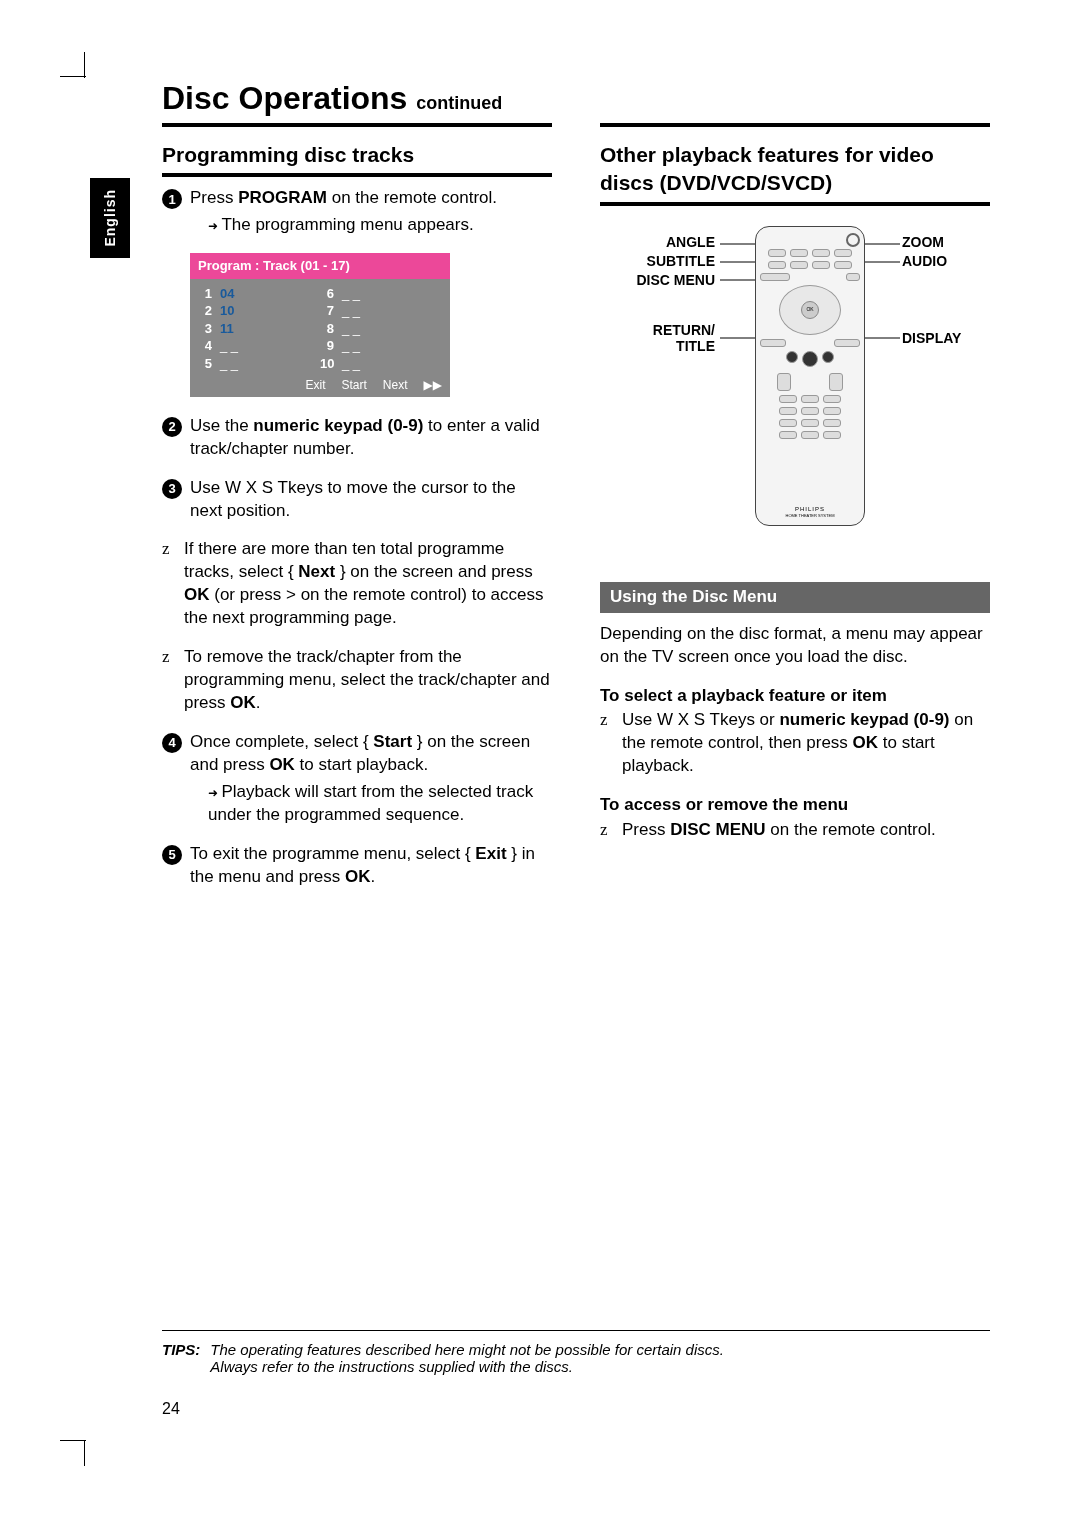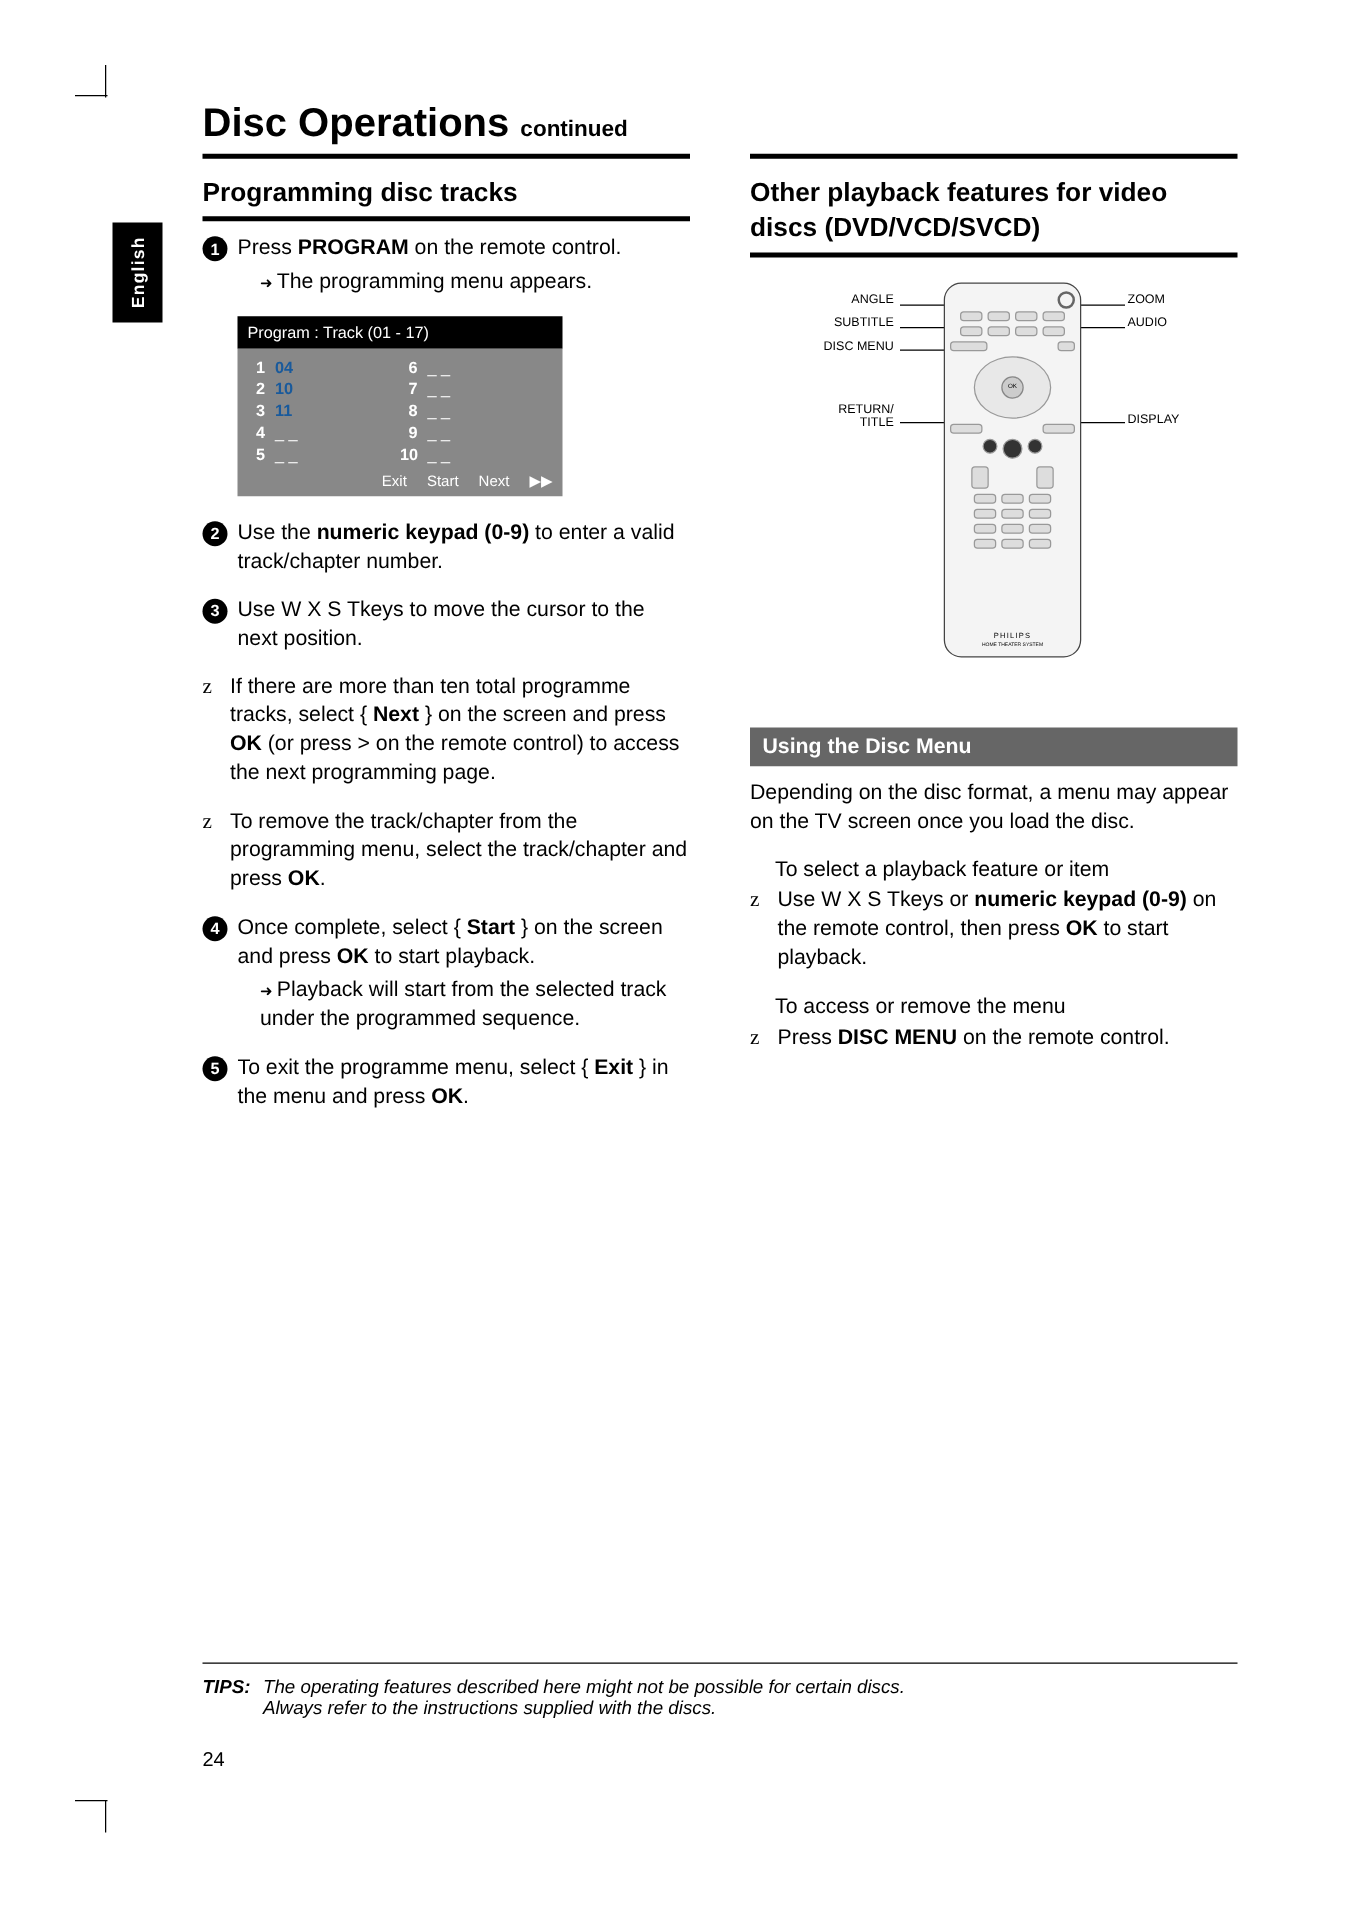--- a/index.html
+++ b/index.html
@@ -77,23 +77,23 @@
   .z-bullet { display:flex; gap:8px; margin-bottom:16px; }
   .z-bullet .z { flex:0 0 14px; font-family: serif; }
   .z-bullet .zb { flex:1; }
   .program-table {
     margin: 10px 0 18px 28px;
     width: 260px;
     font-size: 13px;
     color: #fff;
   }
   .pt-header {
-    background: #000000;
+    background: #ec4899;
     padding: 4px 8px;
-    font-weight: normal;
+    font-weight: bold;
   }
   .pt-body {
     background: #888;
     padding: 6px 8px 4px 8px;
   }
   .pt-row { display:flex; }
   .pt-cell-l { width: 50%; display:flex; gap:8px; }
   .pt-cell-r { width: 50%; display:flex; gap:8px; }
   .pt-idx { width:14px; text-align:right; font-weight:bold; }
   .pt-val { font-weight:bold; color:#195a9c; }
@@ -118,34 +118,34 @@
     flex-direction:column;
     align-items:center;
     padding:6px 4px;
   }
   .rm-row { display:flex; gap:4px; margin:2px 0; justify-content:center; width:100%; }
   .rm-btn { width:18px; height:8px; background:#ddd; border:0.5px solid #999; border-radius:3px; }
   .rm-btn.sm { width:14px; }
   .rm-btn.rnd { width:12px; height:12px; border-radius:50%; }
   .rm-nav { width:62px; height:50px; border:1px solid #999; border-radius:50%; background:#e8e8e8; margin:2px auto; position:relative; }
   .rm-nav .ok { position:absolute; left:50%; top:50%; transform:translate(-50%,-50%); width:18px; height:18px; border-radius:50%; background:#ccc; border:0.5px solid #888; font-size:5px; display:flex;align-items:center;justify-content:center;}
-  .rm-label-wrap { position:absolute; font-size:10px; font-weight:normal; line-height:1.15; }
+  .rm-label-wrap { position:absolute; font-size:14px; font-weight:bold; line-height:1.15; }
   .rm-label-wrap.left { text-align:right; }
   .rm-leader { stroke:#000; stroke-width:1; fill:none; }
   .rm-brand { font-size:6px; letter-spacing:1px; margin-top:auto; }
   .rm-sub { font-size:4px; }
   .gray-heading {
     background: #666;
     color: #fff;
     font-weight: bold;
     padding: 4px 10px;
     font-size: 17px;
     margin-bottom: 10px;
   }
-  .sub-h { font-weight:normal; margin-top:4px; margin-bottom:2px;margin-left:20px; }
+  .sub-h { font-weight:bold; margin-top:4px; margin-bottom:2px; }
   .tips {
     position:absolute;
     left:162px;
     top:1330px;
     width:828px;
     border-top:1px solid #000;
     padding-top:10px;
     font-size:15px;
     font-style:italic;
     display:flex;

